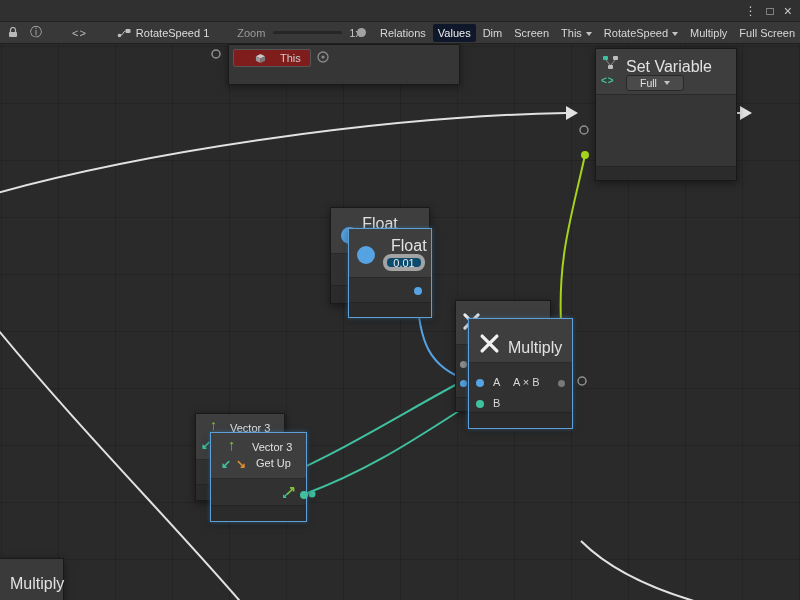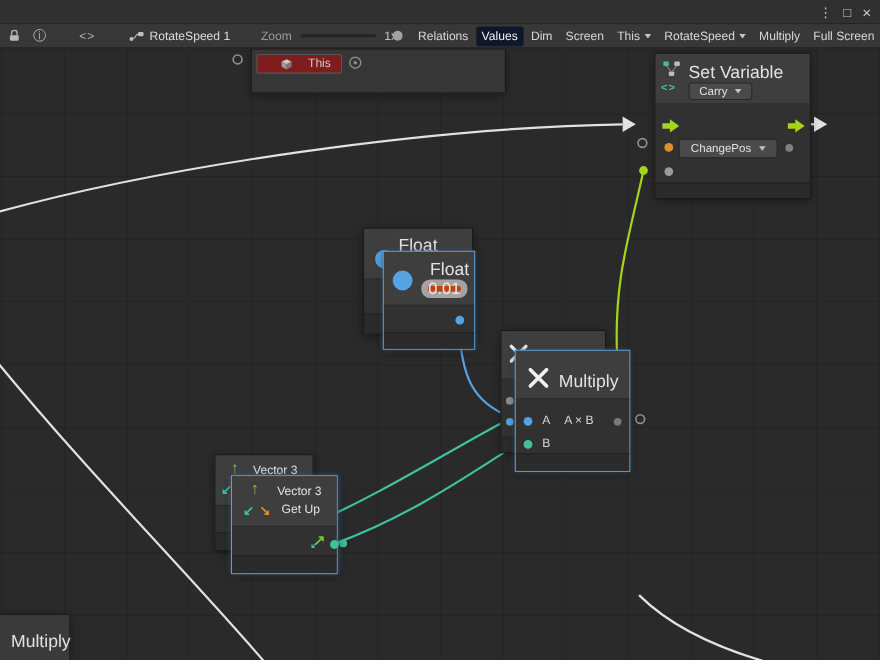--- a/index.html
+++ b/index.html
@@ -62,22 +62,22 @@
   .bdy{ position:absolute; left:0; right:0; background:#313131; }
   .ftr{ position:absolute; left:0; right:0; bottom:0; background:#2b2b2b; border-top:1px solid #242424; }
   .dot{ position:absolute; width:8px; height:8px; border-radius:50%; }
   .nlabel{ position:absolute; font-size:11px; color:#d6d6d6; }
   .ntitle{ position:absolute; font-size:16px; color:#e2e2e2; }
   .dropdown{
     position:absolute; background:#4a4a4a; border:1px solid #282828; border-radius:3px;
     font-size:10.5px; color:#e0e0e0; display:flex; align-items:center; justify-content:center; gap:3px;
   }
   .valuebox{
-    position:absolute; background:#c2410c; border:6px solid #a3a3a3; border-radius:8px;
-    font-size:15px; color:#eaeaea; display:flex; align-items:center; justify-content:center;
+    position:absolute; background:#0c4a6e; border:4px solid #a3a3a3; border-radius:8px;
+    font-size:11px; color:#eaeaea; display:flex; align-items:center; justify-content:center;
   }
   .arrow-ico{ position:absolute; font-weight:bold; line-height:1; }
 </style>
 </head>
 <body>
 
 <div class="titlebar">
   <div class="win-controls">
     <span>⋮</span>
     <span>□</span>
@@ -167,42 +167,23 @@
       <svg width="17" height="15" viewBox="0 0 17 15">
           <rect x="1" y="1" width="5" height="4" rx="1" fill="#3fc1a0"></rect>
           <rect x="11" y="1" width="5" height="4" rx="1" fill="#bdbdbd"></rect>
           <rect x="6" y="10" width="5" height="4" rx="1" fill="#bdbdbd"></rect>
           <path d="M4 5 L8 10 M13 5 L9 10" stroke="#8c8c8c" fill="none"></path>
         </svg>
     </span>
     <span style="position:absolute; left:5px; top:26px; font-size:10px; font-weight:bold; color:#3fc1a0; letter-spacing:1px;">&lt;&gt;</span>
     <span class="ntitle" style="left:30px; top:9px;">Set Variable</span>
     <span class="dropdown" style="left:30px; top:26px; width:58px; height:16px;">
-      <span>Carry</span>
+      <span>Full</span>
         <span class="caret"></span>
     </span>
-  </div>
-  <div class="bdy" style="top:46px; height:73px;">
-    <span style="position:absolute; left:6px; top:13px;">
-      <svg width="16" height="13" viewBox="0 0 16 13">
-          <path d="M0 4 h7 V0.5 l8.5 6 -8.5 6 V9 H0 Z" fill="#a6d41c"></path>
-        </svg>
-    </span>
-    <span style="position:absolute; left:120px; top:13px;">
-      <svg width="16" height="13" viewBox="0 0 16 13">
-          <path d="M0 4 h7 V0.5 l8.5 6 -8.5 6 V9 H0 Z" fill="#a6d41c"></path>
-        </svg>
-    </span>
-    <span class="dot" style="left:8px; top:35px; background:#dd8e2f;"></span>
-    <span class="dropdown" style="left:21px; top:31px; width:90px; height:18px;">
-      <span>ChangePos</span>
-        <span class="caret"></span>
-    </span>
-    <span class="dot" style="left:118px; top:36px; width:7px; height:7px; background:#808080;"></span>
-    <span class="dot" style="left:8px; top:57px; background:#9a9a9a;"></span>
   </div>
   <div class="ftr" style="height:14px;"></div>
 </div>
 
 <div class="node" style="left:330px; top:207px; width:100px; height:97px;">
   <div class="hdr" style="height:46px;">
     <span class="ntitle" style="left:0; right:0; top:7px; text-align:center;">Float</span>
     <span style="position:absolute; left:10px; top:19px; width:17px; height:17px; border-radius:50%; background:#55a3e3;"></span>
   </div>
   <div class="bdy" style="top:46px; height:32px;"></div>

